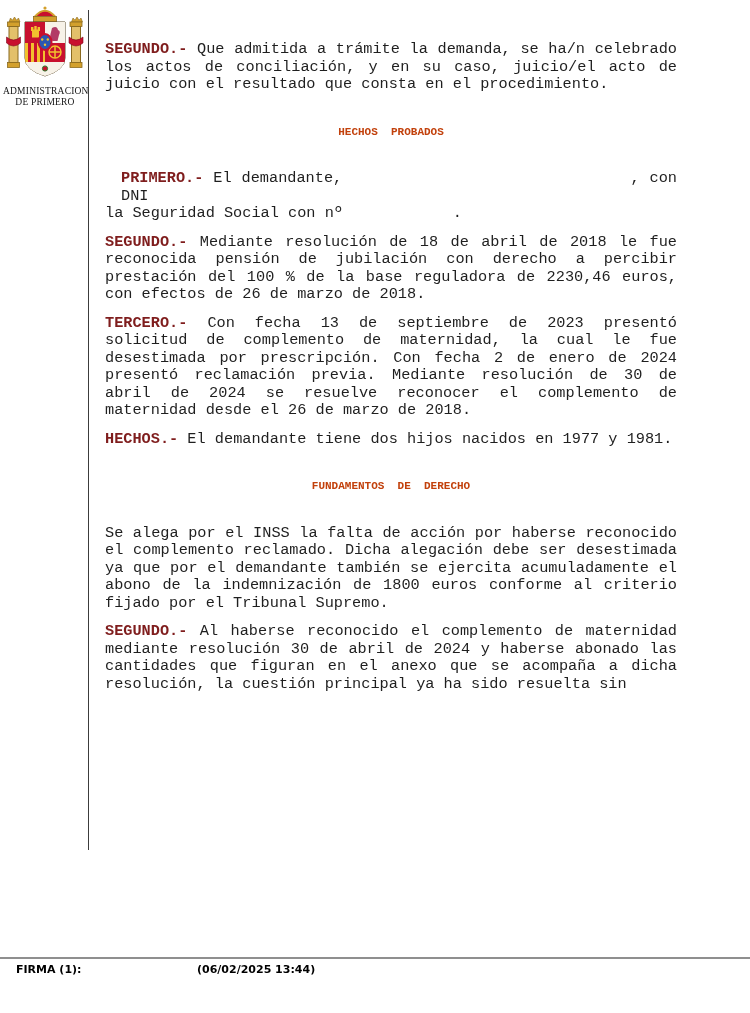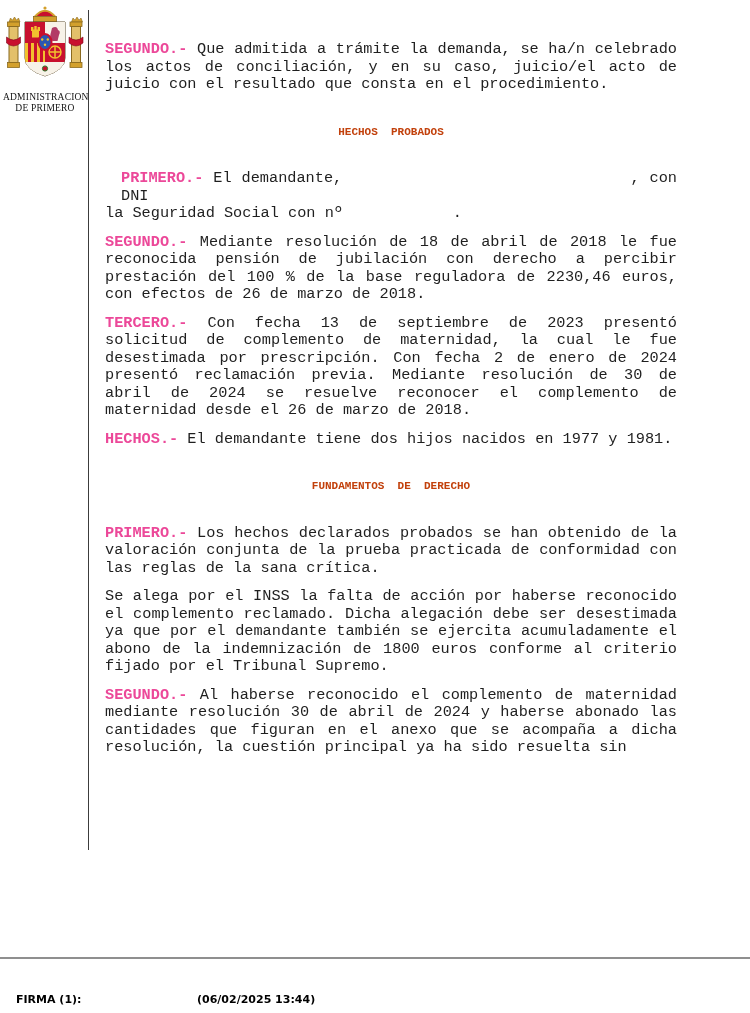--- a/index.html
+++ b/index.html
@@ -5,48 +5,48 @@
   html,body { margin:0; padding:0; background:#ffffff; }
   .page {
     position:relative; width:750px; height:1013px; background:#ffffff;
     font-family:"Liberation Mono","DejaVu Sans Mono",monospace;
     color:#1f1f1f; overflow:hidden;
   }
   
   .logo { position:absolute; left:3px; top:6px; width:84px; text-align:center; }
   .logo svg { display:block; margin:0 auto; }
   .logo-caption {
-    margin-top:14px;
+    margin-top:8px;
     font-family:"Liberation Serif","DejaVu Serif",serif;
     font-size:9.5px; line-height:10.5px; color:#141414; letter-spacing:.2px;
     white-space:nowrap;
   }
   
   .vrule { position:absolute; left:88px; top:10px; width:1px; height:840px; background:#3c3c3c; }
   
   .body {
     position:absolute; left:105px; top:41px; width:572px;
     font-size:15.25px; line-height:17.5px;
   }
   .para { text-align:justify; margin:11px 0 0; }
   .para.first { margin-top:0; }
-  .lbl { font-weight:bold; color:#ec4899; }
+  .lbl { font-weight:bold; color:#7f1d1d; }
   .heading {
     text-align:center; font-weight:bold; color:#c2410c;
     font-size:11px; margin:30px 0 29px;
   }
   .line { text-align:justify; }
   .line.jl { text-align-last:justify;margin-left:16px; }
   .faint { color:#c9c9d2; }
   
   .footer-rule { position:absolute; left:0; top:957px; width:750px; height:2px; background:#8f8f8f; }
   .footer-firma, .footer-stamp {
     position:absolute; top:963px;
     font-family:"DejaVu Sans","Liberation Sans",sans-serif;
-    font-size:11px; font-weight:bold; color:#000; white-space:nowrap;margin-top:30px;
+    font-size:11px; font-weight:bold; color:#000; white-space:nowrap;
   }
   .footer-firma { left:16px; }
   .footer-stamp { left:197px;text-align:right; }
 </style>
 </head>
 <body>
 
 <div class="page">
 
   <div class="logo">
@@ -123,21 +123,20 @@
     </div>
 
     <p class="para"><span class="lbl">SEGUNDO.-</span><span> Mediante resolución de 18 de abril de 2018 le fue reconocida pensión de jubilación con derecho a percibir prestación del 100 % de la base reguladora de 2230,46 euros, con efectos de 26 de marzo de 2018.</span></p>
 
     <p class="para"><span class="lbl">TERCERO.-</span><span> Con fecha 13 de septiembre de 2023 presentó solicitud de complemento de maternidad, la cual le fue desestimada por prescripción. Con fecha 2 de enero de 2024 presentó reclamación previa. Mediante resolución de 30 de abril de 2024 se resuelve reconocer el complemento de maternidad desde el 26 de marzo de 2018.</span></p>
 
     <p class="para"><span class="lbl">HECHOS.-</span><span> El demandante tiene dos hijos nacidos en 1977 y 1981.</span></p>
 
     <div class="heading">FUNDAMENTOS&nbsp; DE&nbsp; DERECHO</div>
 
-    <p class="para"><span class="lbl">PRIMERO.-</span><span> Los hechos declarados probados se han obtenido de la valoración conjunta de la prueba practicada de conformidad con las reglas de la sana crítica.</span></p>
 
     <p class="para"><span>Se alega por el INSS la falta de acción por haberse reconocido el complemento reclamado. Dicha alegación debe ser desestimada ya que por el demandante también se ejercita acumuladamente el abono de la indemnización de 1800 euros conforme al criterio fijado por el Tribunal Supremo.</span></p>
 
     <p class="para"><span class="lbl">SEGUNDO.-</span><span> Al haberse reconocido el complemento de maternidad mediante resolución 30 de abril de 2024 y haberse abonado las cantidades que figuran en el anexo que se acompaña a dicha resolución, la cuestión principal ya ha sido resuelta sin</span></p>
 
   </div>
 
   <div class="footer-rule"></div>
   <span class="footer-firma">FIRMA (1):</span>
   <span class="footer-stamp">(06/02/2025 13:44)</span>

